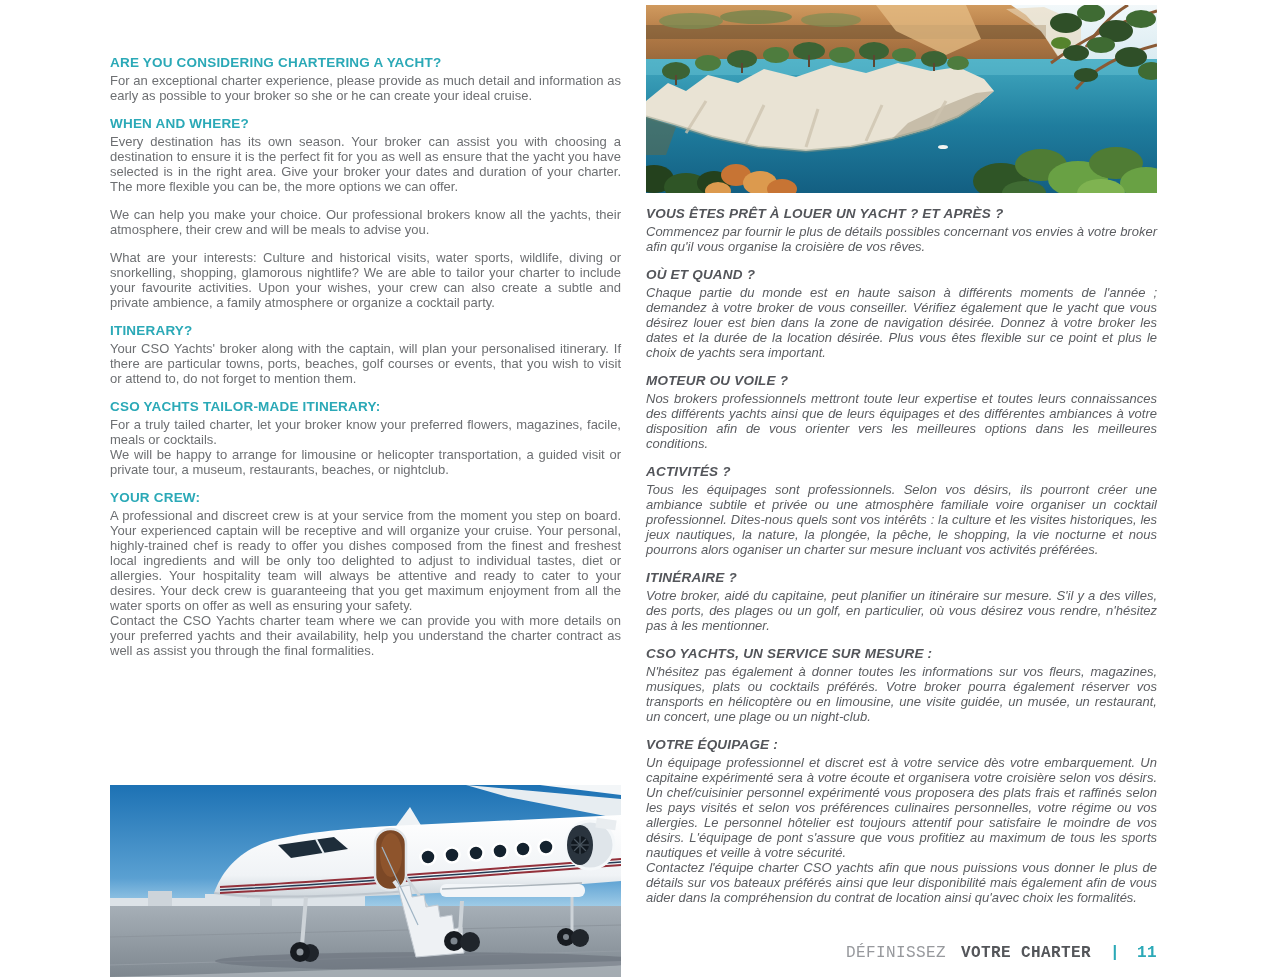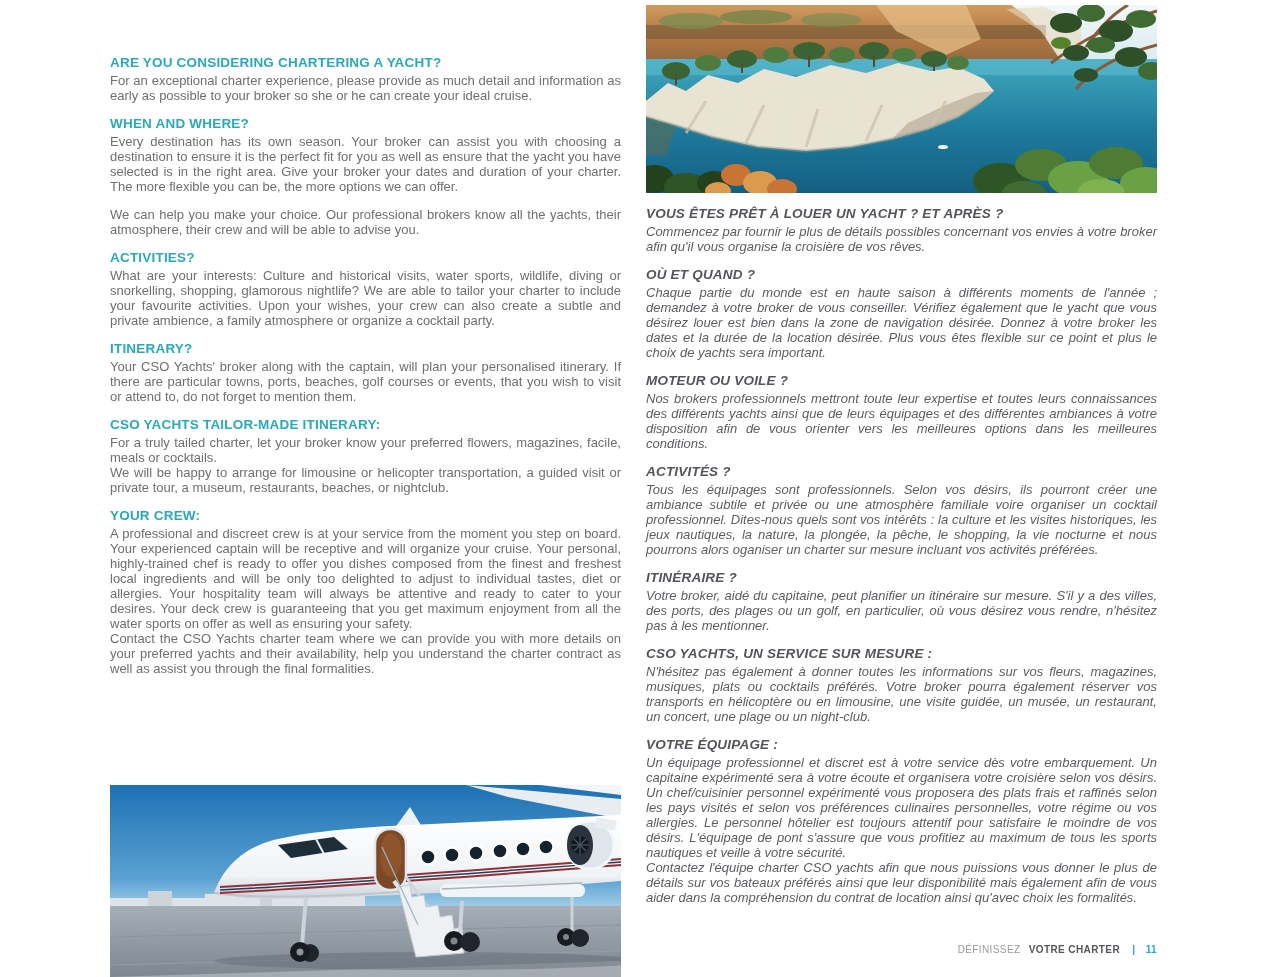--- a/index.html
+++ b/index.html
@@ -14,21 +14,21 @@
   .sec{margin:0 0 13px 0;}
   .sec h3{
     margin:0 0 3px 0;font-size:13.5px;font-weight:bold;color:#2ba9b7;letter-spacing:.2px;line-height:15px;
   }
   .sec p{
     margin:0;font-size:13px;line-height:15px;color:#6d6f72;text-align:justify;
   }
   .fr h3{color:#53555a;font-style:italic;}
   .fr p{color:#5b5d61;font-style:italic;}
   .footer{
-    position:absolute;right:110px;top:944px;font-size:10px;letter-spacing:.4px;white-space:nowrap;
+    position:absolute;right:110px;top:944px;font-size:16px;letter-spacing:.4px;white-space:nowrap;font-family:Liberation Mono, monospace;
   }
   .footer .f-light{color:#97999d;font-weight:normal;}
   .footer .f-bold{color:#54565a;font-weight:bold;margin-left:5px;}
   .footer .f-sep{color:#2ba9b7;font-weight:bold;margin:0 7px 0 9px;}
   .footer .f-num{color:#2ba9b7;font-weight:bold;}
   svg{display:block;}
 </style>
 </head>
 <body>
 
@@ -138,24 +138,23 @@
   <div class="col-left">
     <div class="sec">
       <h3>ARE YOU CONSIDERING CHARTERING A YACHT?</h3>
       <p>For an exceptional charter experience, please provide as much detail and information as early as possible to your broker so she or he can create your ideal cruise.</p>
     </div>
     <div class="sec">
       <h3>WHEN AND WHERE?</h3>
       <p>Every destination has its own season. Your broker can assist you with choosing a destination to ensure it is the perfect fit for you as well as ensure that the yacht you have selected is in the right area. Give your broker your dates and duration of your charter. The more flexible you can be, the more options we can offer.</p>
     </div>
     <div class="sec">
-      <p>We can help you make your choice. Our professional brokers know all the yachts, their atmosphere, their crew and will be able to advise you.</p>
-    </div>
-    <div class="sec">
-      <h3>ACTIVITIES?</h3>
+      <p>We can help you make your choice. Our professional brokers know all the yachts, their atmosphere, their crew and will be meals to advise you.</p>
+    </div>
+    <div class="sec">
       <p>What are your interests: Culture and historical visits, water sports, wildlife, diving or snorkelling, shopping, glamorous nightlife? We are able to tailor your charter to include your favourite activities. Upon your wishes, your crew can also create a subtle and private ambience, a family atmosphere or organize a cocktail party.</p>
     </div>
     <div class="sec">
       <h3>ITINERARY?</h3>
       <p>Your CSO Yachts' broker along with the captain, will plan your personalised itinerary. If there are particular towns, ports, beaches, golf courses or events, that you wish to visit or attend to, do not forget to mention them.</p>
     </div>
     <div class="sec">
       <h3>CSO YACHTS TAILOR-MADE ITINERARY:</h3>
       <p>For a truly tailed charter, let your broker know your preferred flowers, magazines, facile, meals or cocktails.</p>
       <p>We will be happy to arrange for limousine or helicopter transportation, a guided visit or private tour, a museum, restaurants, beaches, or nightclub.</p>

